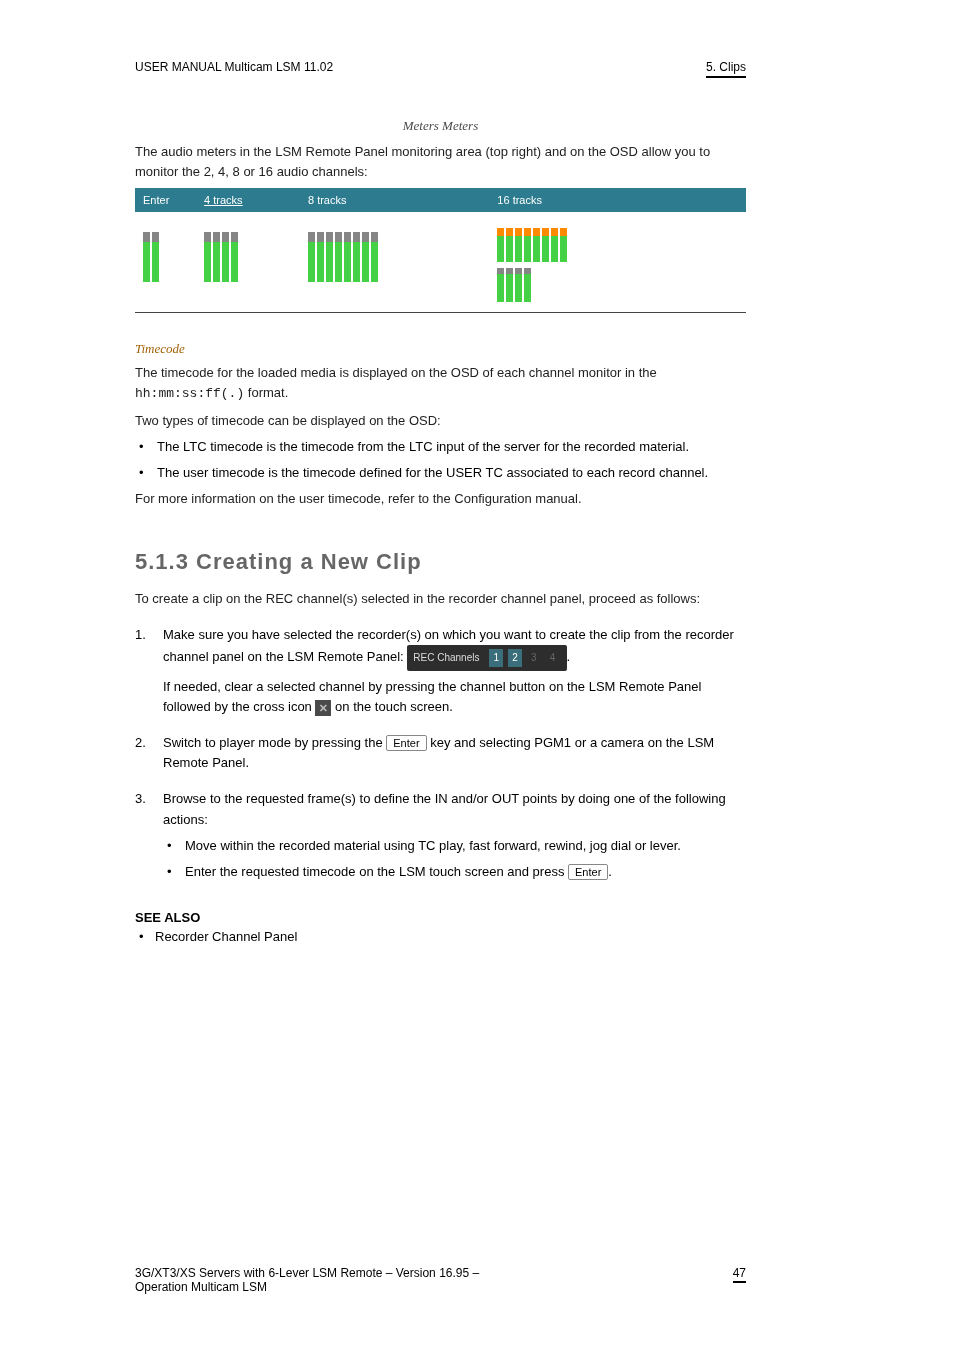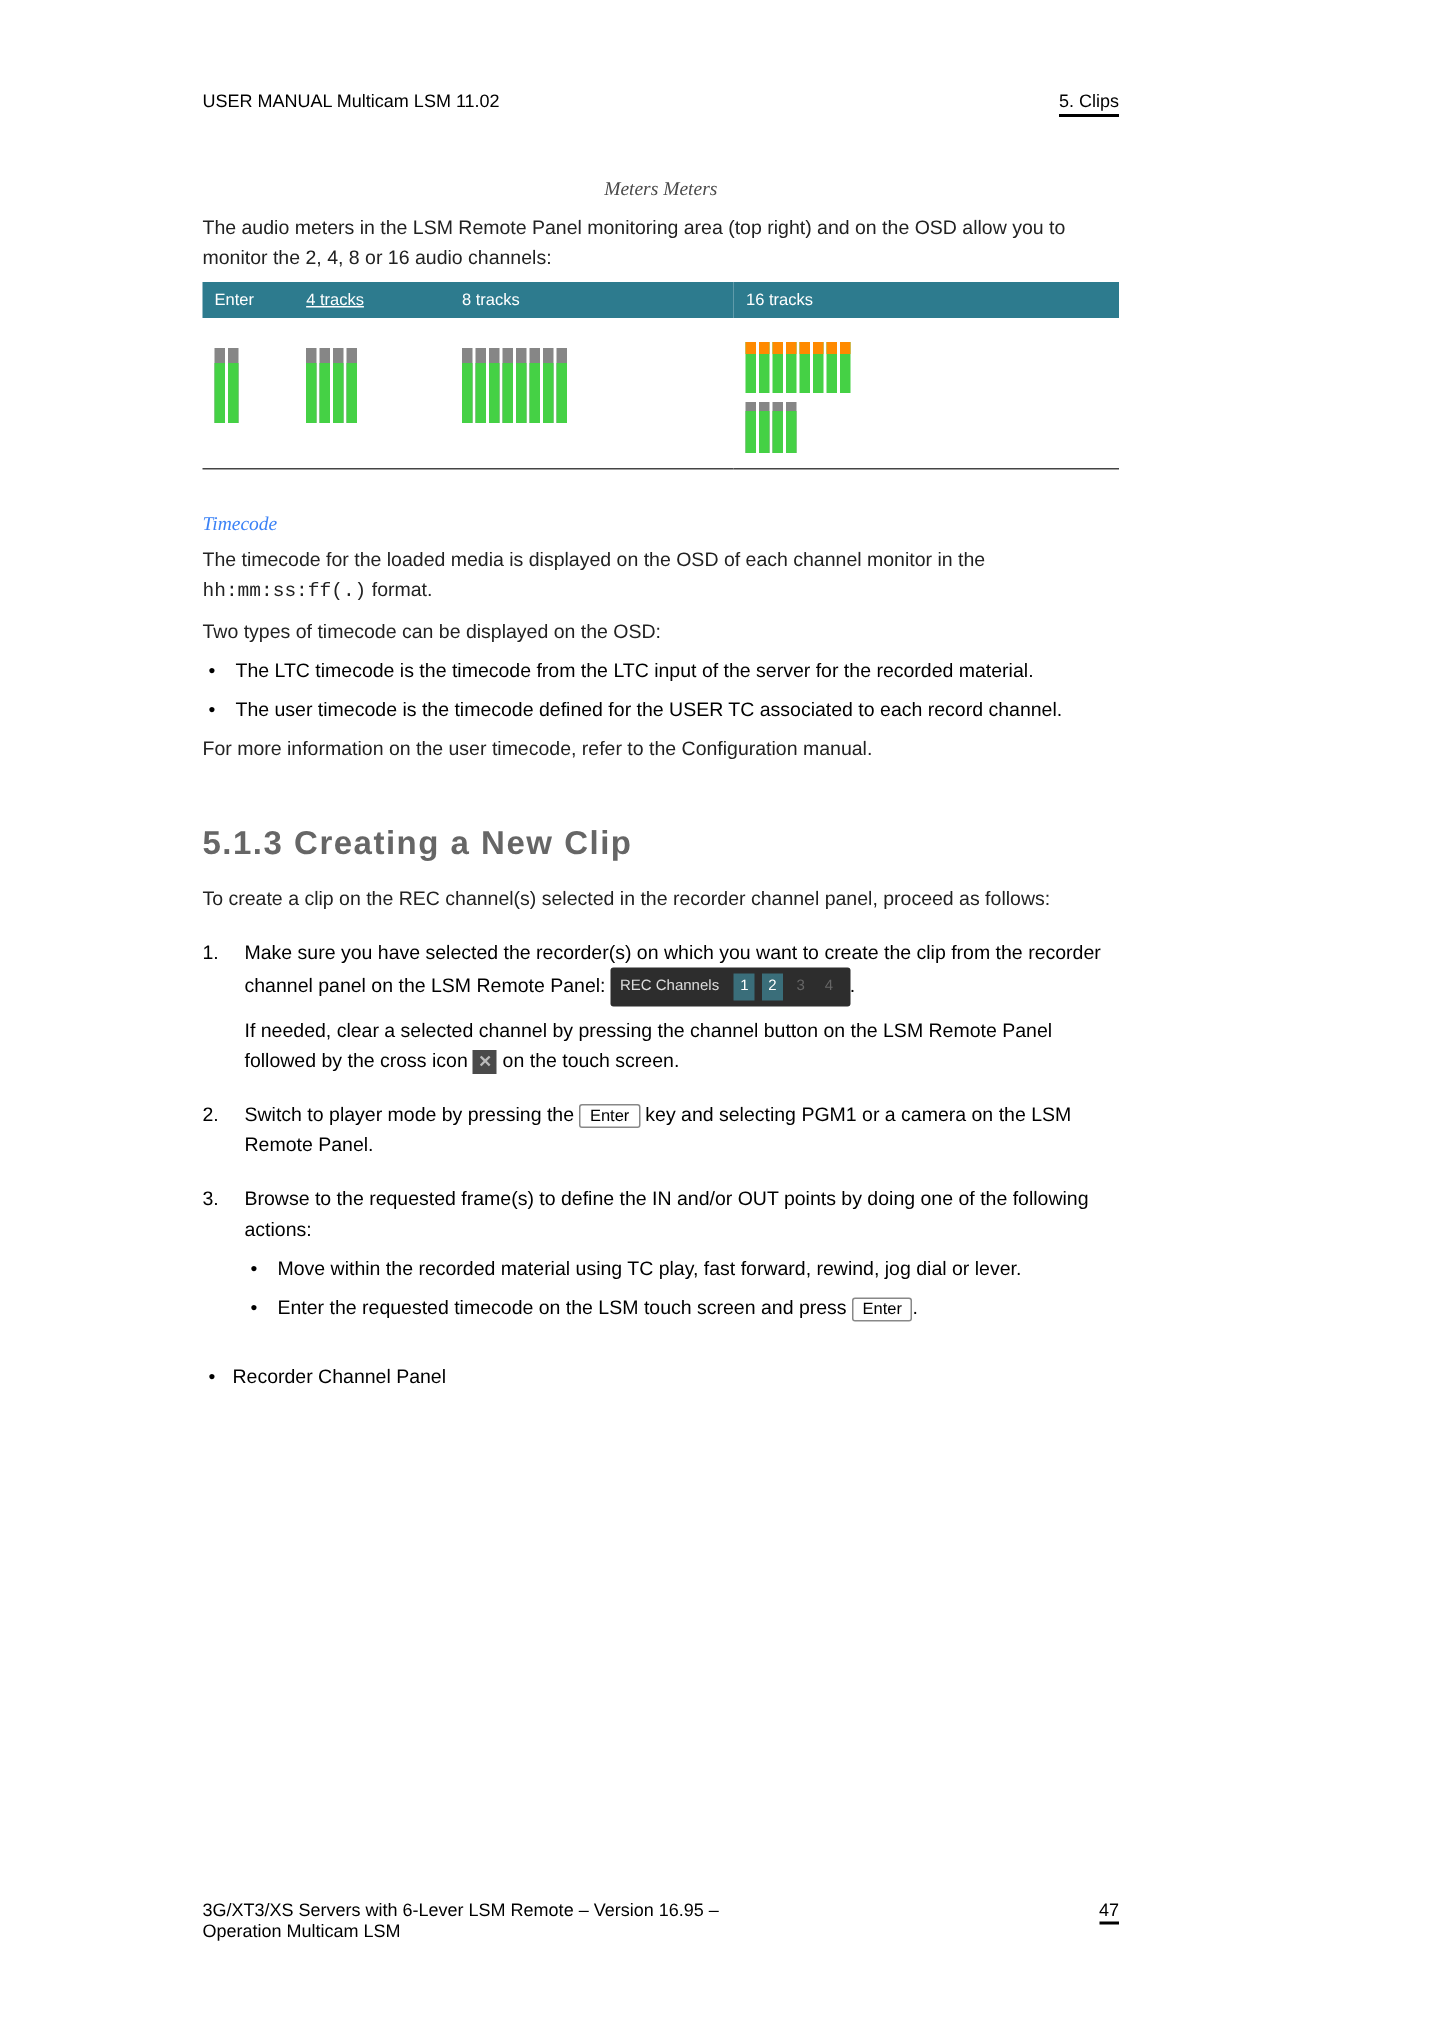--- a/index.html
+++ b/index.html
@@ -25,21 +25,21 @@
   .bar { width: 7px; height: 50px; background: #868686; position: relative; }
   .bar::after { content: ""; position: absolute; left: 0; right: 0; bottom: 0; height: 80%; background: #45d145; }
   .stack { display: flex; flex-direction: column; gap: 4px; }
   .stack .peakgroup { height: 36px; }
   .stack .bar { height: 34px; }
   .stack .row-b .bar { background: #868686; }
   .stack .row-a .bar { width: 7px; height: 34px; background: #45d145; position: relative; }
   .stack .row-a .bar::after { background: #ff8a00; height: 22%; top: 0; bottom: auto; }
   .stack .row-b .bar::after { background: #45d145; height: 82%; }
 
-  .tc-title { font-style: italic; font-family: "Times New Roman", serif; color: #3b82f6; text-align: left; font-size: 13px; margin-top: 28px; margin-bottom: 6px; }
+  .tc-title { font-style: italic; font-family: "Times New Roman", serif; color: #a16207; text-align: left; font-size: 13px; margin-top: 28px; margin-bottom: 6px; }
   .mono { font-family: "Courier New", monospace; font-size: 13px; }
   .list-block { font-size: 13px; line-height: 1.55; }
   .list-block ul { list-style: none; padding-left: 0; }
   .list-block li { margin: 6px 0; padding-left: 22px; position: relative; }
   .list-block li::before { content: "•"; position: absolute; left: 4px; top: 0; }
 
   .h3 { font-family: Verdana, Arial, sans-serif; font-weight: bold; font-size: 22px; color: #666; margin-top: 40px; margin-bottom: 14px; letter-spacing: 1px; }
   .steps { list-style: none; font-size: 13px; line-height: 1.55; }
   .steps > li { margin: 16px 0; padding-left: 28px; position: relative; }
   .steps > li .num { position: absolute; left: 0; top: 0; }
@@ -181,20 +181,21 @@
           <li>
             <span>Enter the requested timecode on the LSM touch screen and press </span>
             <span class="enter-key">Enter</span><span>.</span>
           </li>
         </ul>
       </div>
     </li>
   </ol>
 
   <div class="see-also">
+    <div class="see-also-title">SEE ALSO</div>
     <ul>
       <li>Recorder Channel Panel</li>
     </ul>
   </div>
 
   <div class="footer">
     <span class="footer-left">3G/XT3/XS Servers with 6-Lever LSM Remote – Version 16.95 – Operation Multicam LSM</span>
     <span class="footer-right">47</span>
   </div>
 

